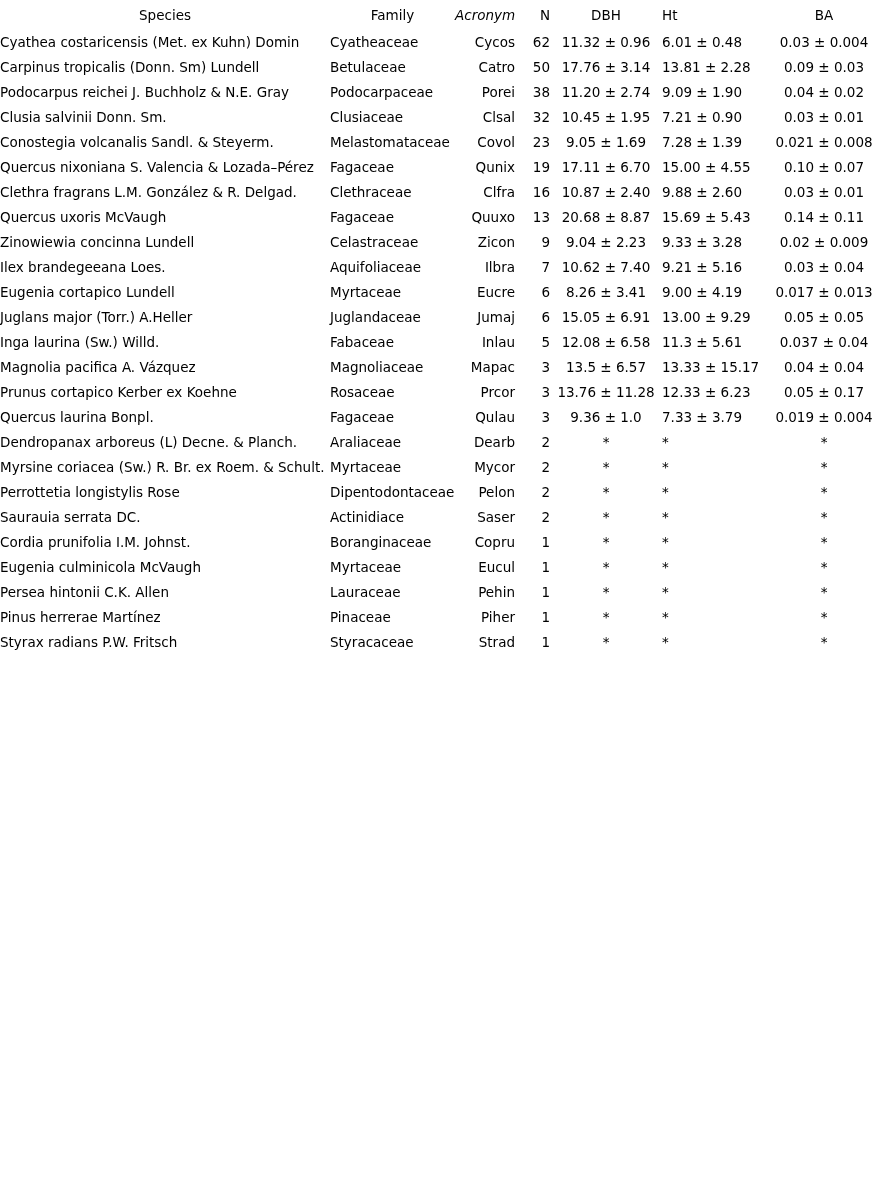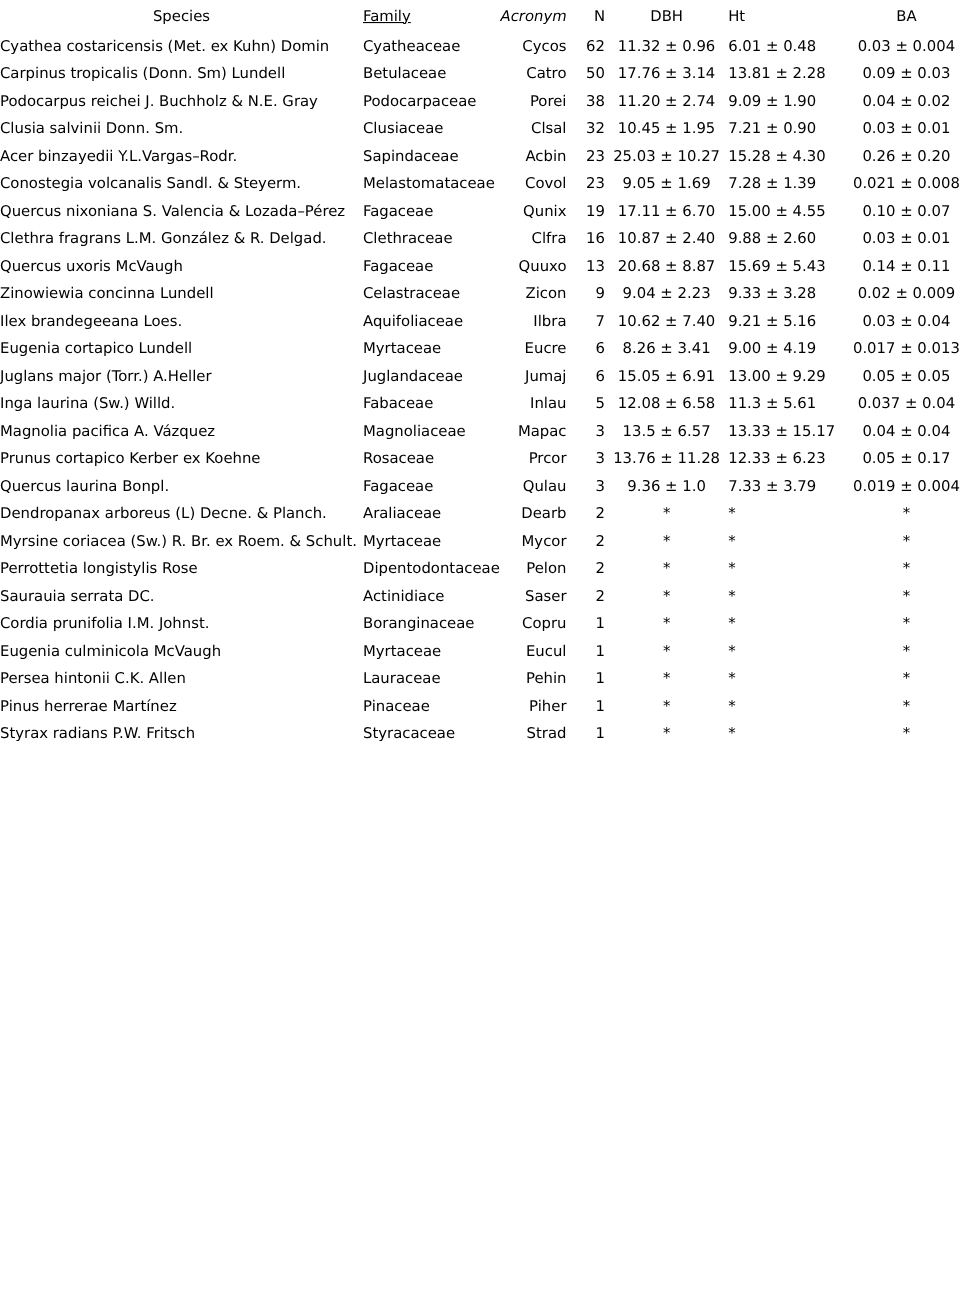--- a/index.html
+++ b/index.html
@@ -43,21 +43,21 @@
 
   .col-species { text-align: left;  padding-left: 5px; }
   .col-family  { text-align: left;  padding-left: 8px; }
   .col-acronym { text-align: right; padding-right: 3px; }
   .col-n       { text-align: right; padding-right: 6px; }
   .col-dbh     { text-align: center; }
   .col-ht      { text-align: left; }
   .col-ba      { text-align: center; }
 
   thead th.col-species { text-align: center; padding-left: 0; }
-  thead th.col-family  { padding-left: 0; text-decoration: underline; }
+  thead th.col-family  { text-align: center; padding-left: 0; }
   thead th.col-acronym { text-align: right; padding-right: 3px; font-style: italic; }
   thead th.col-n       { text-align: right; padding-right: 6px; }
 
   thead tr { height: 30px; }
   thead th { height: 30px; line-height: 30px; }
 
   .star { font-size: 13px; }
 </style>
 </head>
 <body>
@@ -114,29 +114,20 @@
       <tr>
         <td class="col-species">Clusia salvinii Donn. Sm.</td>
         <td class="col-family">Clusiaceae</td>
         <td class="col-acronym">Clsal</td>
         <td class="col-n">32</td>
         <td class="col-dbh">10.45 ± 1.95</td>
         <td class="col-ht">7.21 ± 0.90</td>
         <td class="col-ba">0.03 ± 0.01</td>
       </tr>
       <tr>
-        <td class="col-species">Acer binzayedii Y.L.Vargas–Rodr.</td>
-        <td class="col-family">Sapindaceae</td>
-        <td class="col-acronym">Acbin</td>
-        <td class="col-n">23</td>
-        <td class="col-dbh">25.03 ± 10.27</td>
-        <td class="col-ht">15.28 ± 4.30</td>
-        <td class="col-ba">0.26 ± 0.20</td>
-      </tr>
-      <tr>
         <td class="col-species">Conostegia volcanalis Sandl. &amp; Steyerm.</td>
         <td class="col-family">Melastomataceae</td>
         <td class="col-acronym">Covol</td>
         <td class="col-n">23</td>
         <td class="col-dbh">9.05 ± 1.69</td>
         <td class="col-ht">7.28 ± 1.39</td>
         <td class="col-ba">0.021 ± 0.008</td>
       </tr>
       <tr>
         <td class="col-species">Quercus nixoniana S. Valencia &amp; Lozada–Pérez</td>

